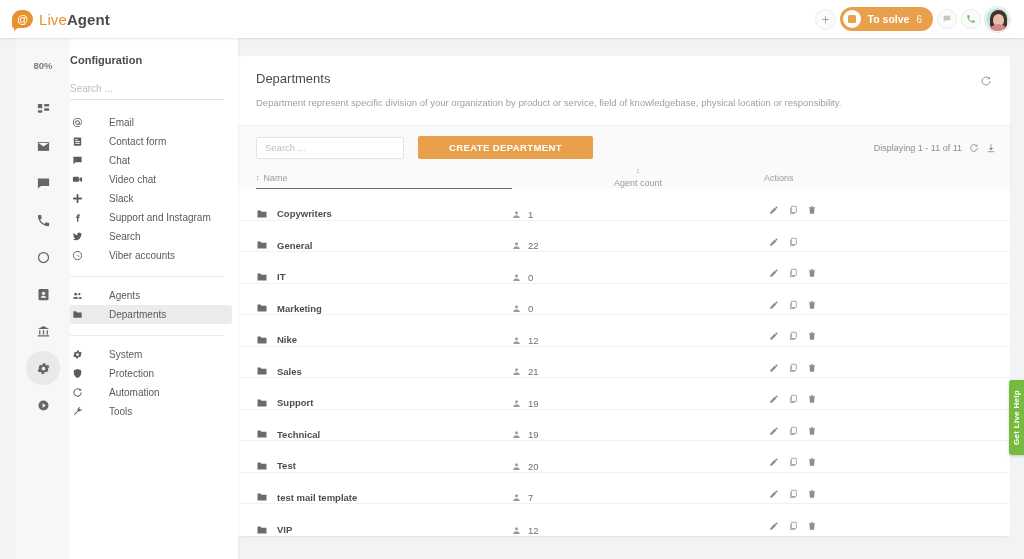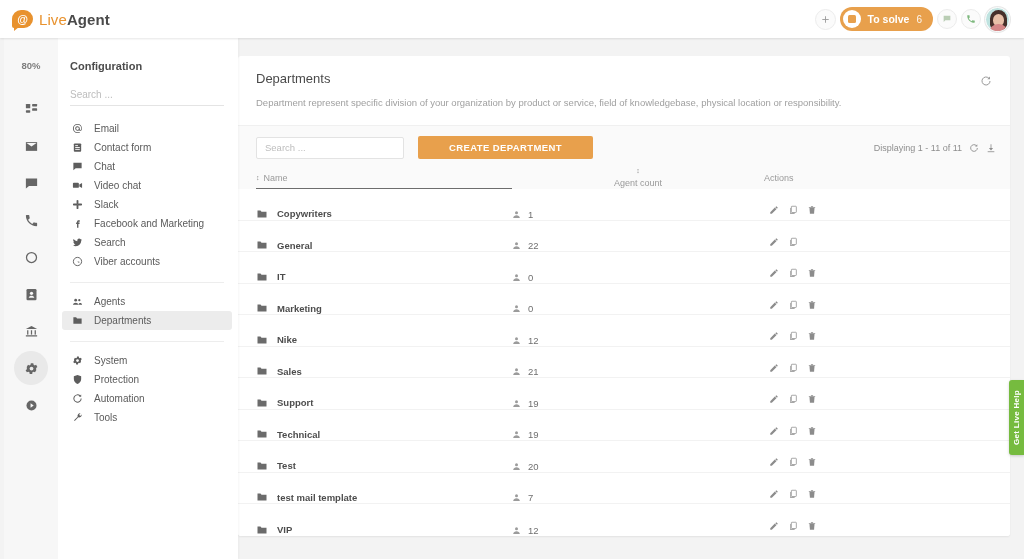--- a/index.html
+++ b/index.html
@@ -56,49 +56,49 @@
   }
   .avatar .hair { position:absolute; left:4px; top:2px; width:17px; height:20px;
     background:#46302a; border-radius:9px 9px 6px 6px; }
   .avatar .face { position:absolute; left:7px; top:6px; width:11px; height:12px;
     background:#e8c0a8; border-radius:50% 50% 45% 45%; }
   .avatar .body { position:absolute; left:3px; bottom:-2px; width:19px; height:9px;
     background:#d58888; border-radius:9px 9px 0 0; }
 
   
   .rail {
-    position: absolute; top: 38px; left: 4px; width: 54px; height: 521px;
+    position: absolute; top: 38px; left: 16px; width: 54px; height: 521px;
     background: #f7f7f7; display: flex; flex-direction: column; align-items: center;
     padding-top: 22px; gap: 0px; z-index: 10;
   }
   .rail-pct { font-size: 9.5px; font-weight: bold; color: #7d7d7d; margin-bottom: 21px; }
   .rail-item {
     width: 34px; height: 34px; border-radius: 50%; display: flex;
     align-items: center; justify-content: center; color: #6e6e6e; margin-bottom: 3px;
     cursor: pointer;
   }
   .rail-item.active { background: #e9e9e9; }
   .rail-item svg { width: 15px; height: 15px; fill: #666; }
 
   
   .config {
     position: absolute; top: 38px; left: 54px; width: 184px; height: 521px;
-    background: #fff; padding: 22px 14px 0 16px; z-index: 9;
+    background: #fff; padding: 16px 14px 0 16px; z-index: 9;
     box-shadow: 1px 0 2px rgba(0,0,0,.04);
   }
   .config-title { font-size: 11px; color: #4c4c4c; font-weight: bold; margin-bottom: 12px; }
   .config-search {
     width: 100%; border: none; border-bottom: 1px solid #e4e4e4; outline: none;
     font-size: 10px; color: #888; padding: 2px 0 5px 0; background: transparent;
     font-family: "Liberation Sans", sans-serif;
   }
   .config-search::placeholder { color: #bdbdbd; }
   .menu-group { margin-top: 13px; }
   .menu-item {
-    display: flex; align-items: center; gap: 10px; height: 19px;
+    display: flex; align-items: center; gap: 25px; height: 19px;
     padding-left: 9px; margin: 0 -8px; border-radius: 3px; cursor: pointer;
   }
   .menu-item + .menu-item { margin-top: 0px; }
   .menu-item.active { background: #ececec; }
   .menu-ico { width: 13px; display: flex; align-items: center; justify-content: center; color: #5d5d5d; }
   .menu-ico svg { width: 11px; height: 11px; fill: #5d5d5d; }
   .menu-lab { font-size: 10px; color: #5a5a5a; }
   .divider { height: 1px; background: #ededed; margin: 11px 0 9px 0; }
 
   
@@ -334,21 +334,21 @@
             </svg>
         </span>
         <span class="menu-lab">Slack</span>
       </div>
       <div class="menu-item">
         <span class="menu-ico">
           <svg viewBox="0 0 24 24">
               <path d="M14.5 8H17V5h-2.5C12 5 11 6.5 11 8.7V10H9v3h2v8h3v-8h2.3l.4-3H14V9c0-.7.2-1 .5-1z"></path>
             </svg>
         </span>
-        <span class="menu-lab">Facebook and Marketing</span>
+        <span class="menu-lab">Support and Instagram</span>
       </div>
       <div class="menu-item">
         <span class="menu-ico">
           <svg viewBox="0 0 24 24">
               <path d="M22 5.8c-.7.3-1.5.5-2.4.6.9-.5 1.5-1.3 1.8-2.3-.8.5-1.7.8-2.6 1A4.1 4.1 0 0011.7 9 11.6 11.6 0 013.2 4.6a4.1 4.1 0 001.3 5.5c-.7 0-1.3-.2-1.9-.5a4.1 4.1 0 003.3 4 4.2 4.2 0 01-1.9.1 4.1 4.1 0 003.8 2.9A8.3 8.3 0 012 18.3a11.6 11.6 0 006.3 1.8c7.5 0 11.7-6.3 11.7-11.8v-.5c.8-.6 1.5-1.3 2-2z"></path>
             </svg>
         </span>
         <span class="menu-lab">Search</span>
       </div>
       <div class="menu-item">

